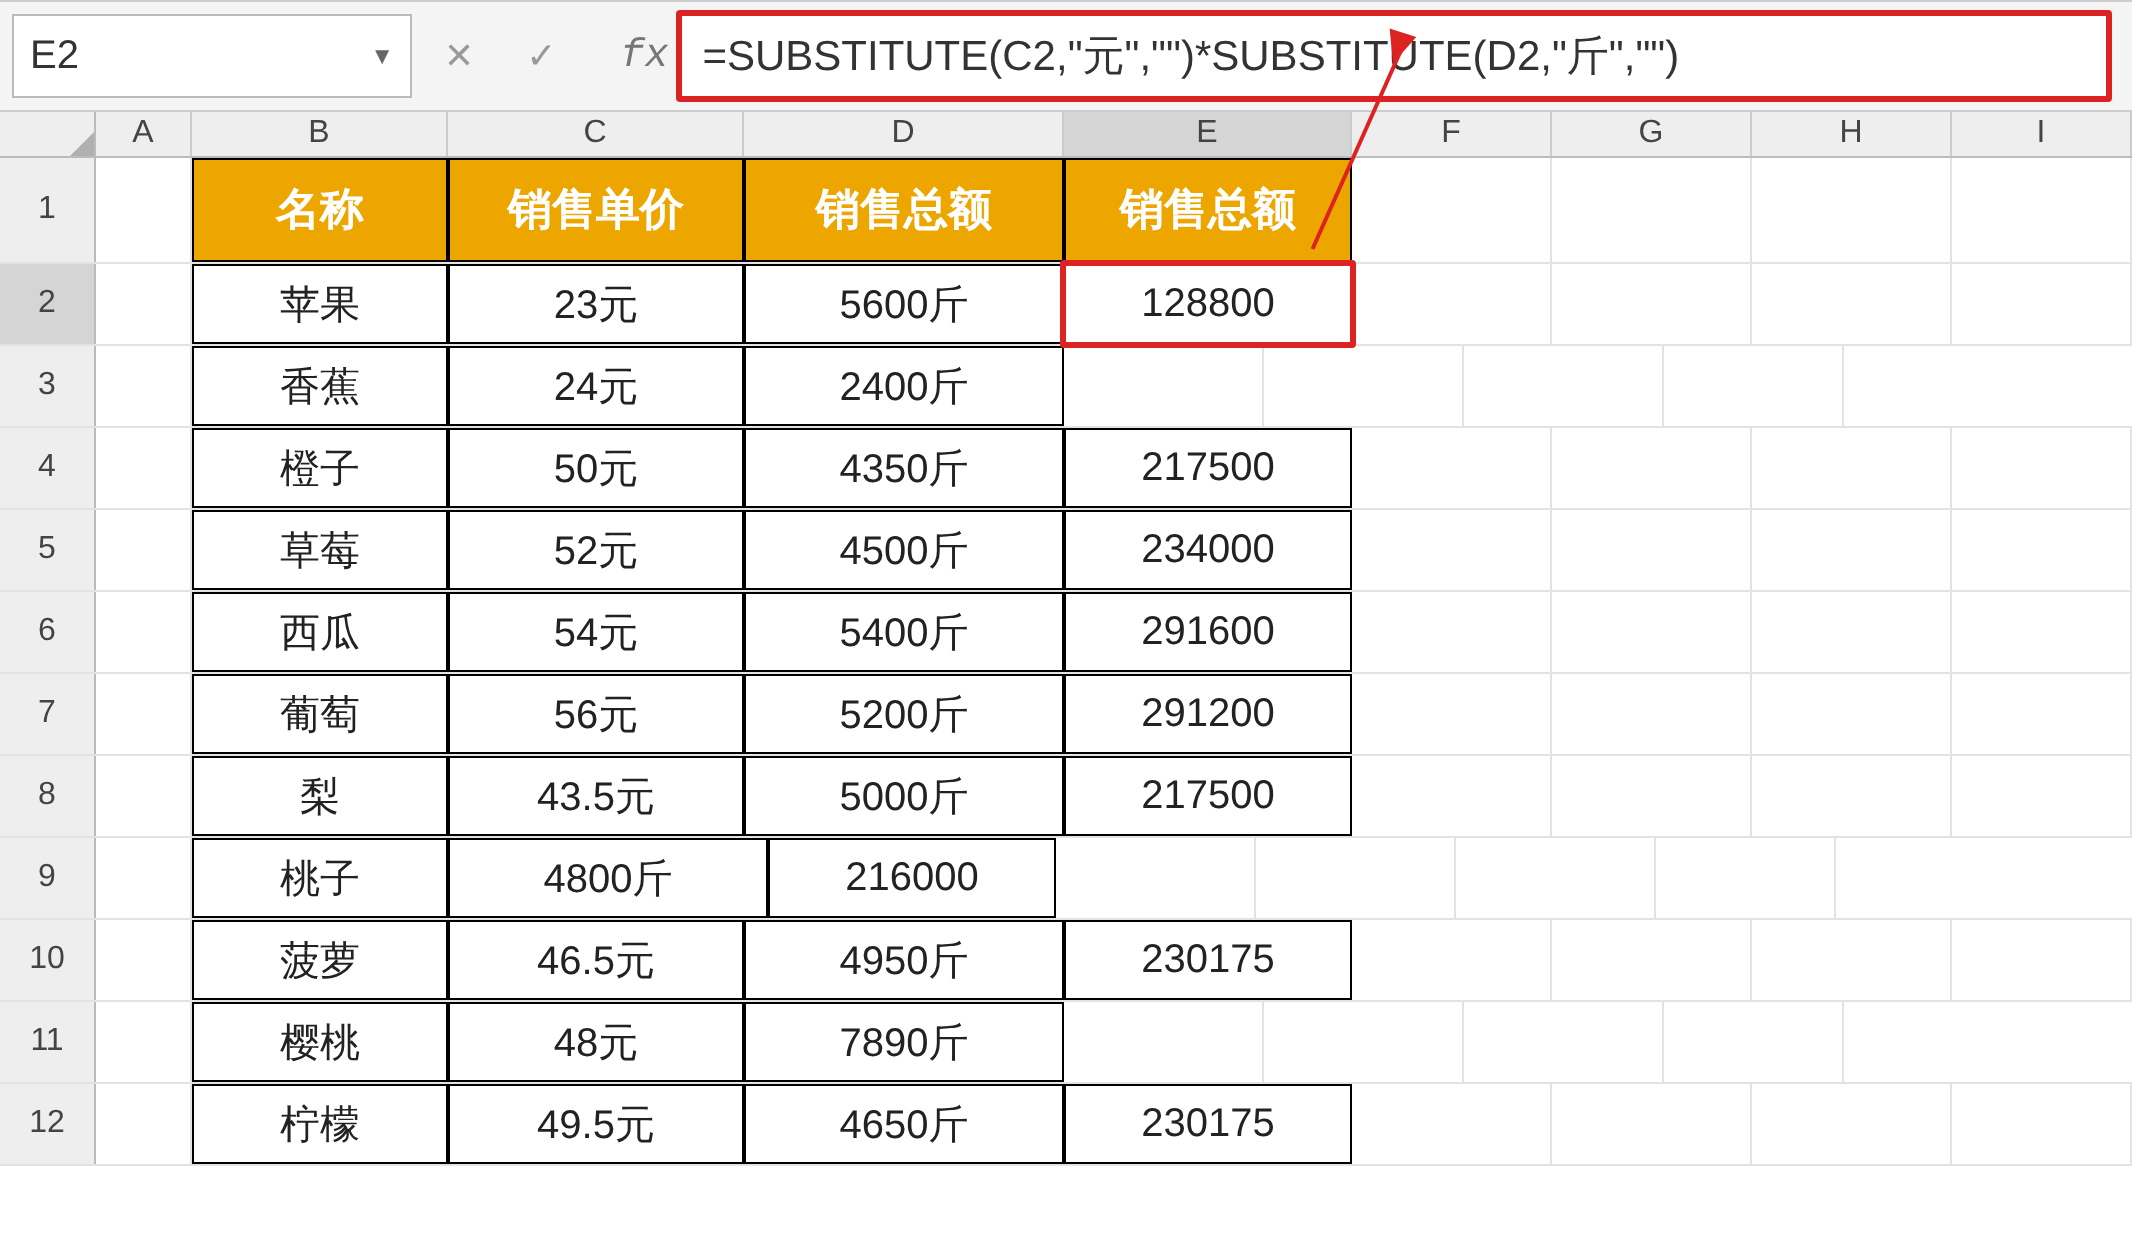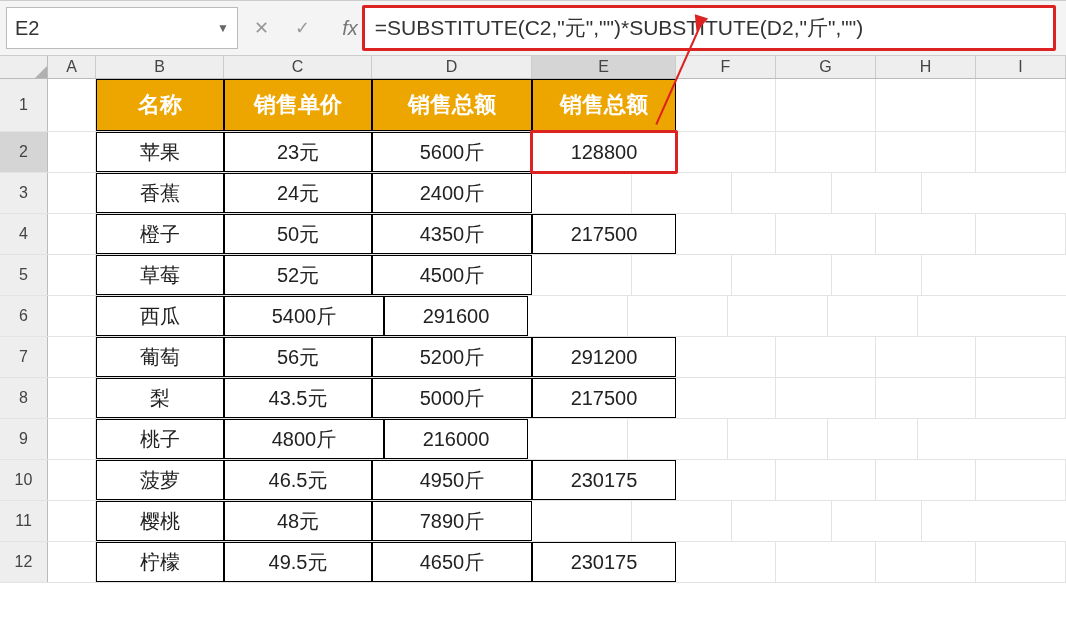--- a/index.html
+++ b/index.html
@@ -1,23 +1,23 @@
 <!DOCTYPE html>
 <html><head>
   <meta charset="utf-8">
   <style>
     * { box-sizing: border-box; margin: 0; padding: 0; }
     body { font-family: "Microsoft YaHei", Arial, sans-serif; background:#fff; width:1066px; }
     
     .topbar { height:56px; border-top:1px solid #ccc; border-bottom:1px solid #ccc; display:flex; align-items:center; background:#f4f4f4; position:relative; }
-    .namebox { width:232px; height:42px; background:#fff; border:1px solid #bbb; margin:0 8px 0 6px; display:flex; align-items:center; justify-content:space-between; padding:0 8px; font-size:20px; color:#333; }
+    .namebox { width:200px; height:42px; background:#fff; border:1px solid #bbb; margin:0 8px 0 6px; display:flex; align-items:center; justify-content:space-between; padding:0 8px; font-size:20px; color:#333; }
     .namebox .arrow { font-size:12px; color:#666; }
     .fbtns { display:flex; align-items:center; gap:26px; margin-left:8px; color:#999; font-size:18px; }
     .fbtns span { cursor:pointer; }
-    .fxlabel { font-style:italic; font-family: Liberation Sans, sans-serif; color:#777; font-size:20px; margin-left:6px; }
+    .fxlabel { font-style:italic; font-family: Liberation Mono, monospace; color:#777; font-size:20px; margin-left:6px; }
     .formula-wrap { flex:1; margin:0 10px 0 4px; height:46px; border:3px solid #d22; border-radius:2px; background:#fff; display:flex; align-items:center; padding:0 10px; font-size:21px; color:#333; font-family: "Segoe UI", Arial, sans-serif; }
     
     .sheet { position:relative; }
     .col-headers { display:flex; border-bottom:1px solid #bbb; }
     .rowhead-space { width:48px; border-right:1px solid #bbb; background:#eee; height:22px; position:relative; }
     .rowhead-space::after { content:""; position:absolute; right:0; bottom:0; width:0; height:0; border-left:12px solid transparent; border-bottom:12px solid #b0b0b0; }
     .colh { height:22px; background:#eee; border-right:1px solid #ccc; text-align:center; font-size:16px; color:#444; line-height:22px; }
     .colh.sel { background:#d5d5d5; }
     .wA { width:48px; } .wB{width:128px;} .wC{width:148px;} .wD{width:160px;} .wE{width:144px;}
     .wF{width:100px;} .wG{width:100px;} .wH{width:100px;} .wI{width:90px;}
@@ -119,29 +119,31 @@
         <div class="cell wG"></div>
         <div class="cell wH"></div>
         <div class="cell wI"></div>
       </div>
       <div class="row">
         <div class="rh">5</div>
         <div class="cell wA"></div>
         <div class="cell wB data-cell">草莓</div>
         <div class="cell wC data-cell">52元</div>
         <div class="cell wD data-cell">4500斤</div>
+        <div class="cell wE data-cell">234000</div>
         <div class="cell wF"></div>
         <div class="cell wG"></div>
         <div class="cell wH"></div>
         <div class="cell wI"></div>
       </div>
       <div class="row">
         <div class="rh">6</div>
         <div class="cell wA"></div>
         <div class="cell wB data-cell">西瓜</div>
+        <div class="cell wC data-cell">54元</div>
         <div class="cell wD data-cell">5400斤</div>
         <div class="cell wE data-cell">291600</div>
         <div class="cell wF"></div>
         <div class="cell wG"></div>
         <div class="cell wH"></div>
         <div class="cell wI"></div>
       </div>
       <div class="row">
         <div class="rh">7</div>
         <div class="cell wA"></div>

